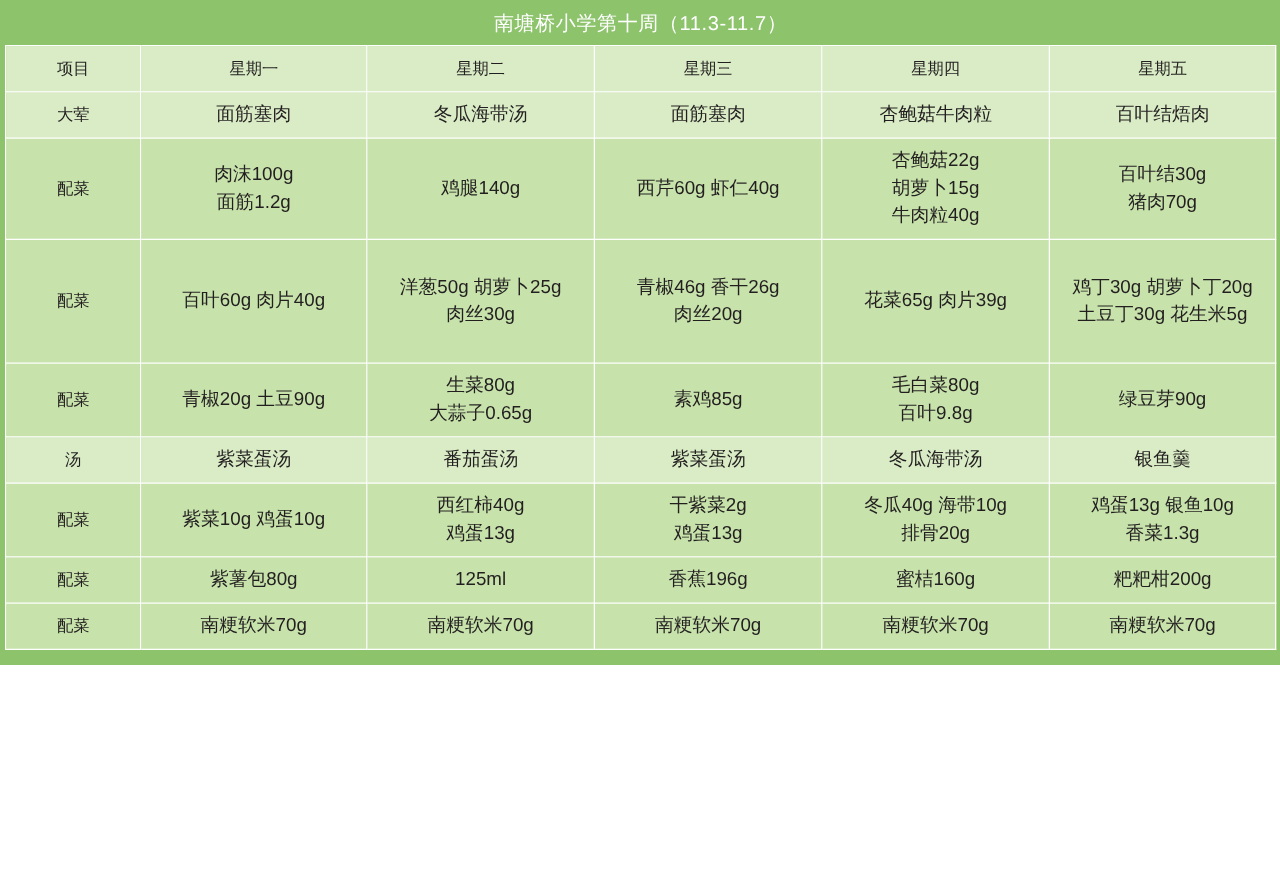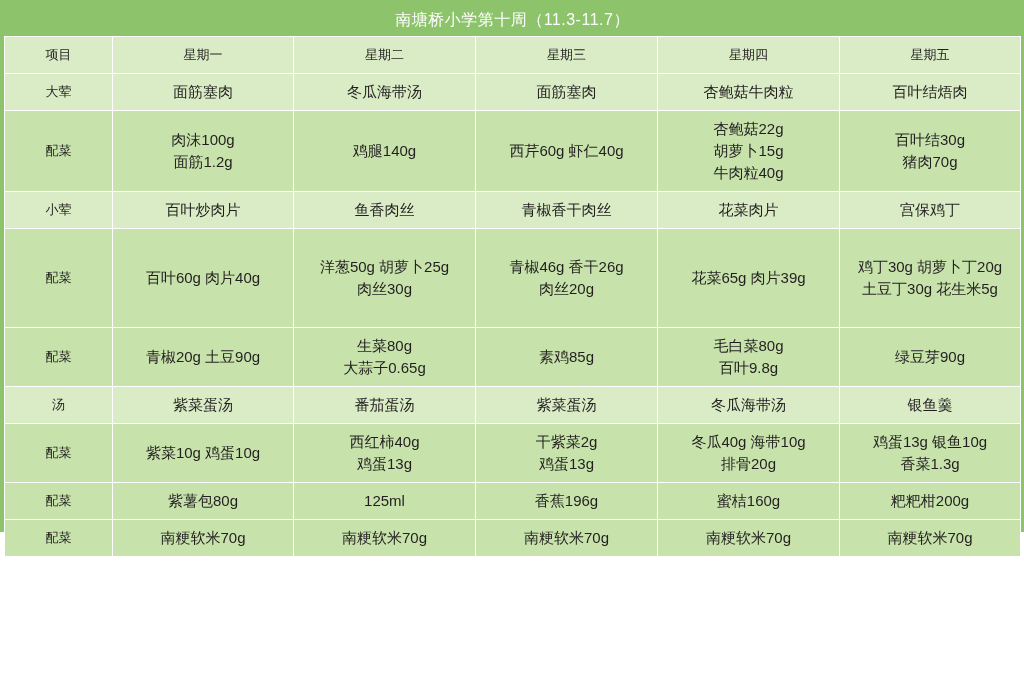--- a/index.html
+++ b/index.html
@@ -124,28 +124,20 @@
           <td class="shade-b detail">
             <span class="line">杏鲍菇22g</span>
             <span class="line">胡萝卜15g</span>
             <span class="line">牛肉粒40g</span>
           </td>
           <td class="shade-b detail">
             <span class="line">百叶结30g</span>
             <span class="line">猪肉70g</span>
           </td>
         </tr>
-        <tr class="r-main">
-          <td class="shade-a label">小荤</td>
-          <td class="shade-a dish">百叶炒肉片</td>
-          <td class="shade-a dish">鱼香肉丝</td>
-          <td class="shade-a dish">青椒香干肉丝</td>
-          <td class="shade-a dish">花菜肉片</td>
-          <td class="shade-a dish">宫保鸡丁</td>
-        </tr>
         <tr class="r-side3">
           <td class="shade-b label">配菜</td>
           <td class="shade-b detail">
             <span class="line">百叶60g 肉片40g</span>
           </td>
           <td class="shade-b detail">
             <span class="line">洋葱50g 胡萝卜25g</span>
             <span class="line">肉丝30g</span>
           </td>
           <td class="shade-b detail">

